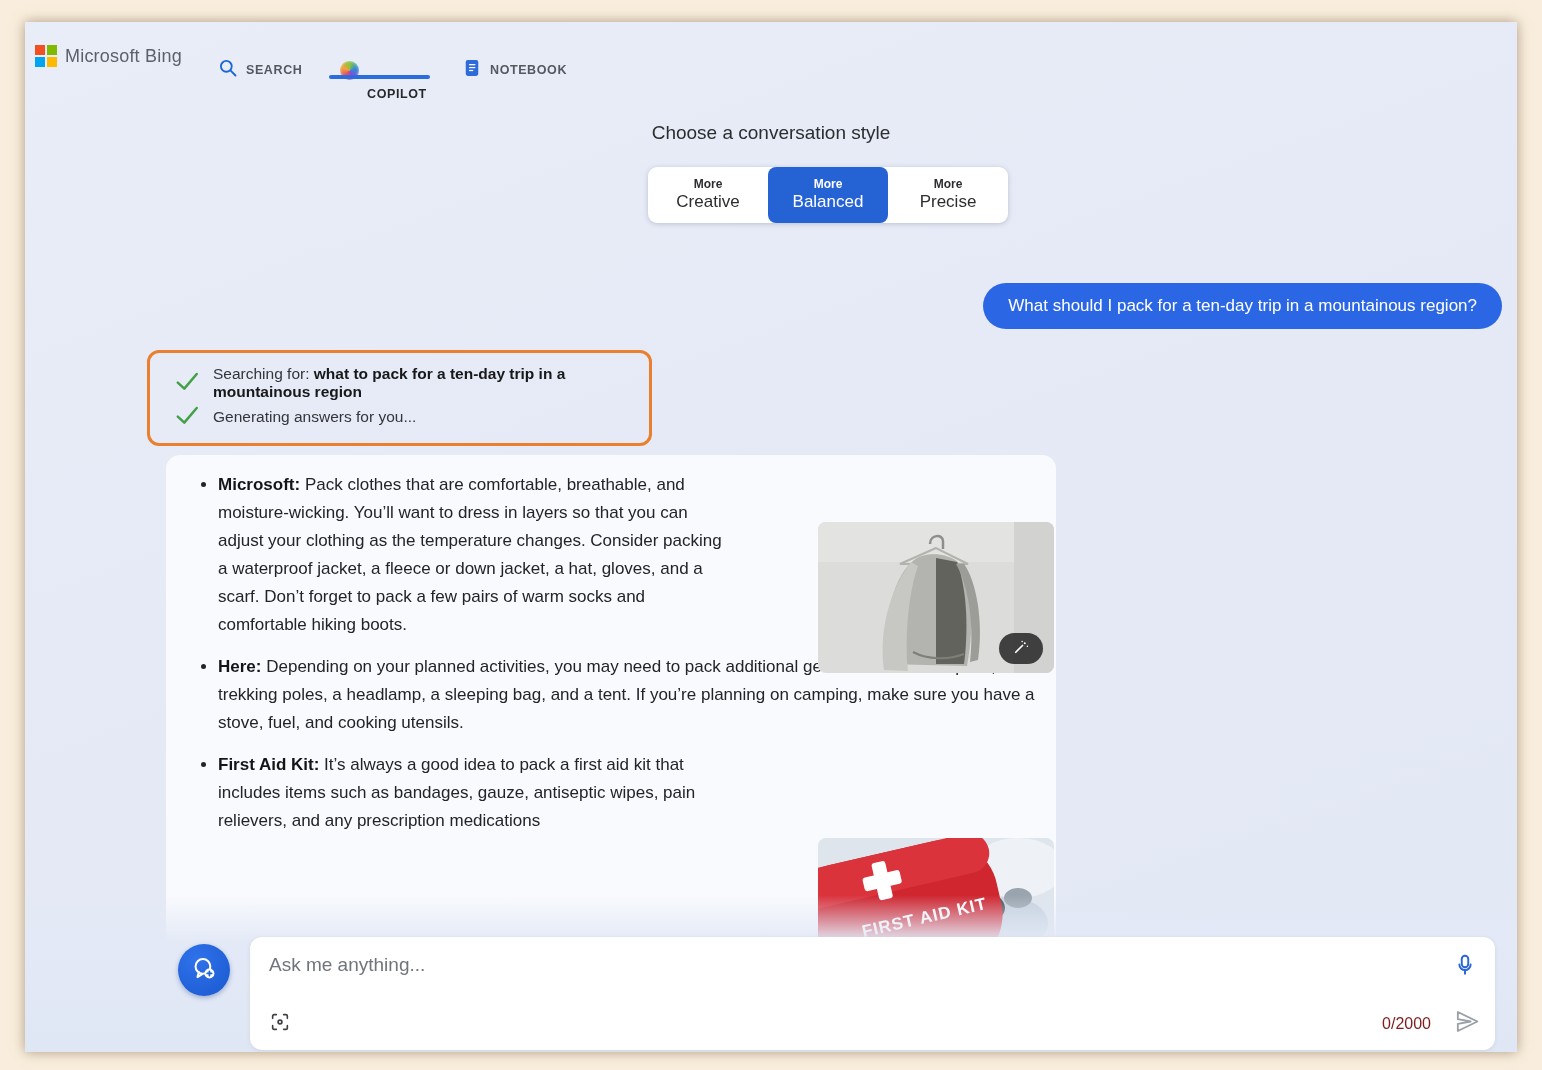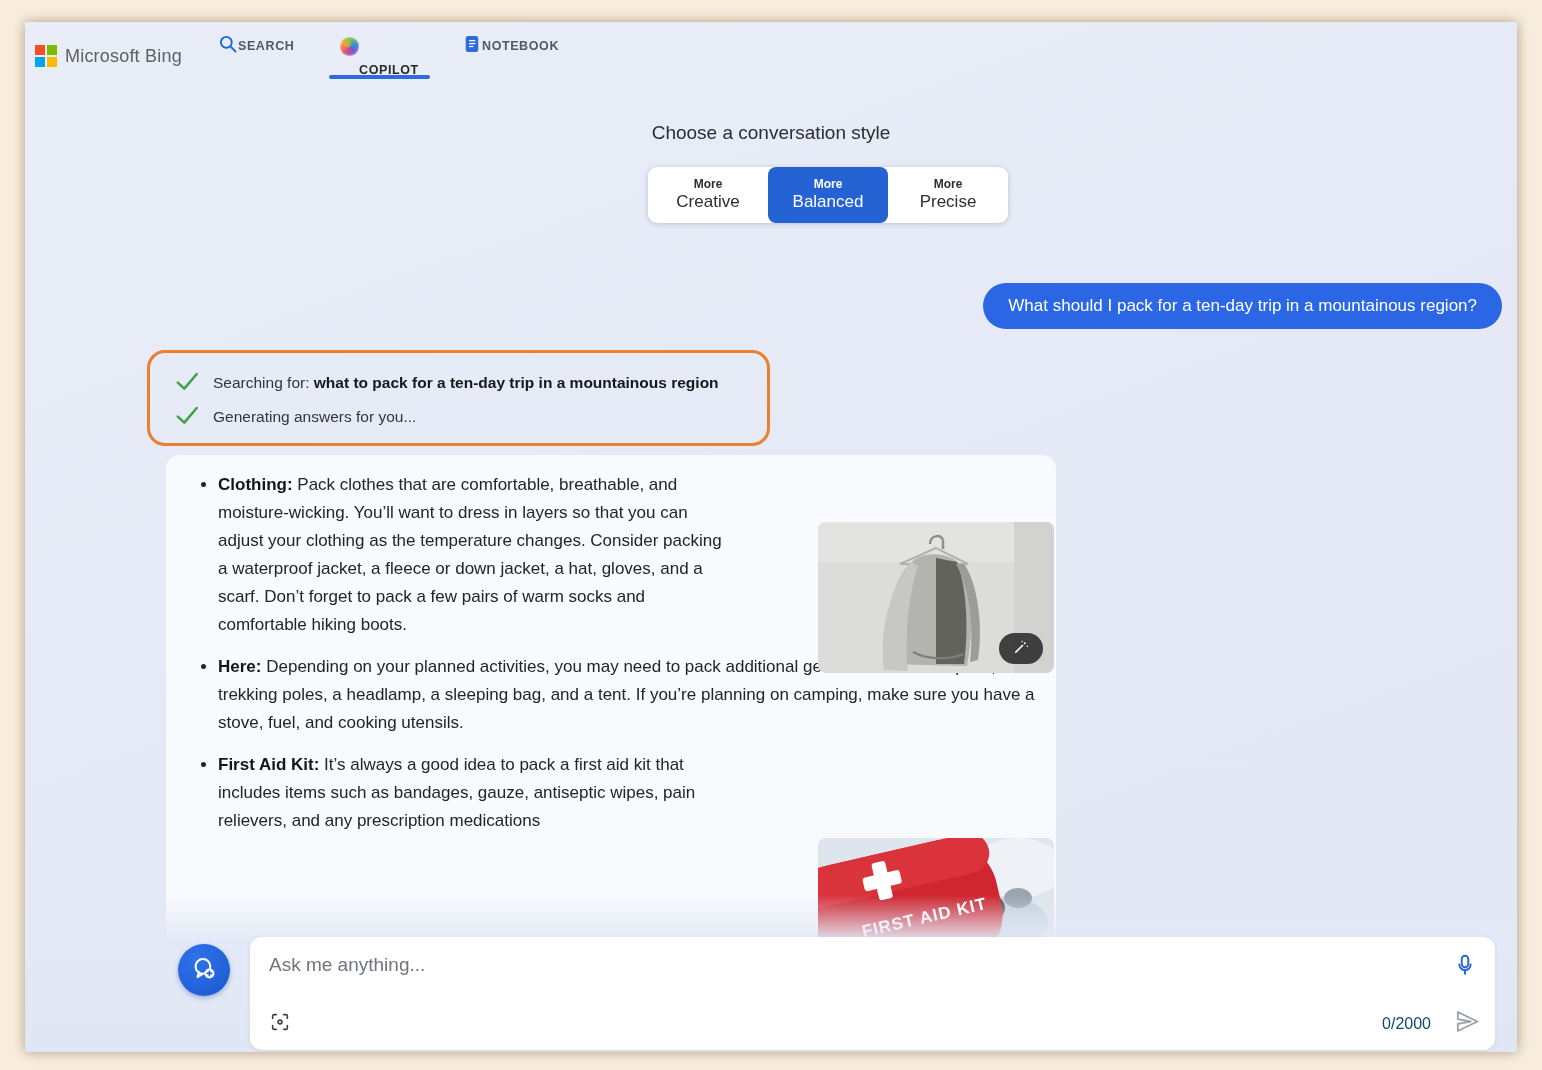--- a/index.html
+++ b/index.html
@@ -18,21 +18,21 @@
   }
   
   .ms-logo { position:absolute; left:10px; top:23px; width:22px; height:22px;
     display:grid; grid-template-columns:10px 10px; grid-template-rows:10px 10px; gap:2px; }
   .ms-logo i { display:block; }
   .ms-logo i:nth-child(1){background:#f25022;}
   .ms-logo i:nth-child(2){background:#7fba00;}
   .ms-logo i:nth-child(3){background:#00a4ef;}
   .ms-logo i:nth-child(4){background:#ffb900;}
   .brand { position:absolute; left:40px; top:24px; font-size:18px; font-weight:500; color:#5d6167; letter-spacing:.2px;}
-  .tab { position:absolute; top:12px; height:24px; display:flex; align-items:center; cursor:pointer;}
+  .tab { position:absolute; top:36px; height:24px; display:flex; align-items:center; gap:8px; cursor:pointer;}
   .tab .label { font-size:12.5px; font-weight:700; letter-spacing:.6px; color:#55595f; }
   .tab.active .label { color:#26282b;margin-top:48px; }
   .tab-search { left:193px; }
   .tab-copilot { left:315px; }
   .tab-notebook { left:437px; }
   .copilot-orb { width:19px; height:19px; border-radius:50%;
     background:conic-gradient(from 220deg, #e0506b, #f2a23c, #86c440, #2e8bd9, #8a4bd6, #e0506b);
     box-shadow:inset 0 0 3px rgba(255,255,255,.65); }
   .tab-underline { position:absolute; left:304px; top:53px; width:101px; height:4px;
     background:#2b6cde; border-radius:2px; }
@@ -45,22 +45,22 @@
   .style-opt { flex:1; display:flex; flex-direction:column; align-items:center; justify-content:center;
     cursor:pointer; line-height:1.15; }
   .style-opt .l1 { font-size:12px; font-weight:700; color:#2b2d30; }
   .style-opt .l2 { font-size:17px; color:#2b2d30; }
   .style-opt.selected { background:#2563d4; border-radius:8px; }
   .style-opt.selected .l1, .style-opt.selected .l2 { color:#fff; }
   
   .user-bubble { position:absolute; right:15px; top:261px; height:46px;
     background:#2b67e4; color:#fff; border-radius:23px;
     display:flex; align-items:center; padding:0 25px; font-size:17px; }
-  .status-box { position:absolute; left:122px; top:328px; width:623px; height:96px;
-    border:3px solid #e8802f; border-radius:18px; padding:13px 0 0 24px; }
+  .status-box { position:absolute; left:122px; top:328px; width:505px; height:96px;
+    border:3px solid #e8802f; border-radius:12px; padding:13px 0 0 24px; }
   .status-row { display:flex; align-items:center; gap:13px; height:34px; }
   .status-row .txt { font-size:15.5px; color:#33353a; }
   .status-row .txt b { color:#17181a; }
   
   .answer-card { position:absolute; left:141px; top:433px; width:890px; height:500px;
     background:#f9fafd; border-radius:14px; padding:16px 20px 0 20px; }
   .answer-card p { font-size:17px; line-height:28px; color:#222428; width:852px; margin-bottom:15px;}
   .answer-card ul { list-style:disc; padding-left:32px; }
   .answer-card li { font-size:17px; line-height:28px; color:#222428; margin-bottom:14px; }
   .answer-card li b { color:#141517; }
@@ -77,21 +77,21 @@
     background:linear-gradient(180deg, rgba(228,234,246,0) 0%, #e3e9f6 30%, #e0e7f4 100%); z-index:5; }
   .new-topic-btn { position:absolute; left:153px; top:922px; width:52px; height:52px; border-radius:50%;
     background:radial-gradient(circle at 35% 30%, #2f72ea, #1a58cf); z-index:6;
     display:flex; align-items:center; justify-content:center; cursor:pointer;
     box-shadow:0 2px 5px rgba(30,60,140,.35); }
   .composer { position:absolute; left:225px; top:915px; width:1245px; height:113px;
     background:#fff; border-radius:12px; z-index:6; box-shadow:0 1px 4px rgba(70,80,110,.12); }
   .composer .placeholder { position:absolute; left:19px; top:17px; font-size:19px; color:#70757c; }
   .composer .mic { position:absolute; right:17px; top:15px; }
   .composer .scan { position:absolute; left:19px; bottom:13px; cursor:pointer; }
-  .composer .counter { position:absolute; right:64px; bottom:17px; font-size:16px; color:#0c4a6e; }
+  .composer .counter { position:absolute; right:64px; bottom:17px; font-size:16px; color:#7f1d1d; }
   .composer .send { position:absolute; right:14px; bottom:11px; cursor:pointer; }
 </style>
 </head>
 <body>
 
 <div class="window">
 
   <div class="ms-logo">
       <i></i>
       <i></i>
@@ -162,21 +162,21 @@
         <svg width="26" height="26" viewBox="0 0 24 24">
             <path d="M3.5 13.5 L9.5 19 L21 5.5" fill="none" stroke="#43a047" stroke-width="2.3" stroke-linecap="round" stroke-linejoin="round"></path>
           </svg>
       </span>
       <span class="txt">Generating answers for you...</span>
     </div>
   </div>
 
   <div class="answer-card">
     <ul>
-      <li class="li-narrow"><b>Clothing:</b><span> Pack clothes that are comfortable, breathable, and moisture-wicking. You’ll want to dress in layers so that you can adjust your clothing as the temperature changes. Consider packing a waterproof jacket, a fleece or down jacket, a hat, gloves, and a scarf. Don’t forget to pack a few pairs of warm socks and comfortable hiking boots.</span></li>
+      <li class="li-narrow"><b>Microsoft:</b><span> Pack clothes that are comfortable, breathable, and moisture-wicking. You’ll want to dress in layers so that you can adjust your clothing as the temperature changes. Consider packing a waterproof jacket, a fleece or down jacket, a hat, gloves, and a scarf. Don’t forget to pack a few pairs of warm socks and comfortable hiking boots.</span></li>
       <li class="li-wide"><b>Here:</b><span> Depending on your planned activities, you may need to pack additional gear such as a backpack, trekking poles, a headlamp, a sleeping bag, and a tent. If you’re planning on camping, make sure you have a stove, fuel, and cooking utensils.</span></li>
       <li class="li-narrow"><b>First Aid Kit:</b><span> It’s always a good idea to pack a first aid kit that includes items such as bandages, gauze, antiseptic wipes, pain relievers, and any prescription medications</span></li>
     </ul>
 
     <div class="photo photo-jacket">
       <svg width="236" height="151" viewBox="0 0 236 151">
         <rect width="236" height="151" fill="#dcdcda"></rect>
         <rect width="236" height="40" fill="#e3e3e1"></rect>
         <rect x="196" width="40" height="151" fill="#d2d2d0"></rect>
         <path d="M112 22 C112 12 125 12 125 19 L125 27" fill="none" stroke="#8e8e8a" stroke-width="2.5"></path>

